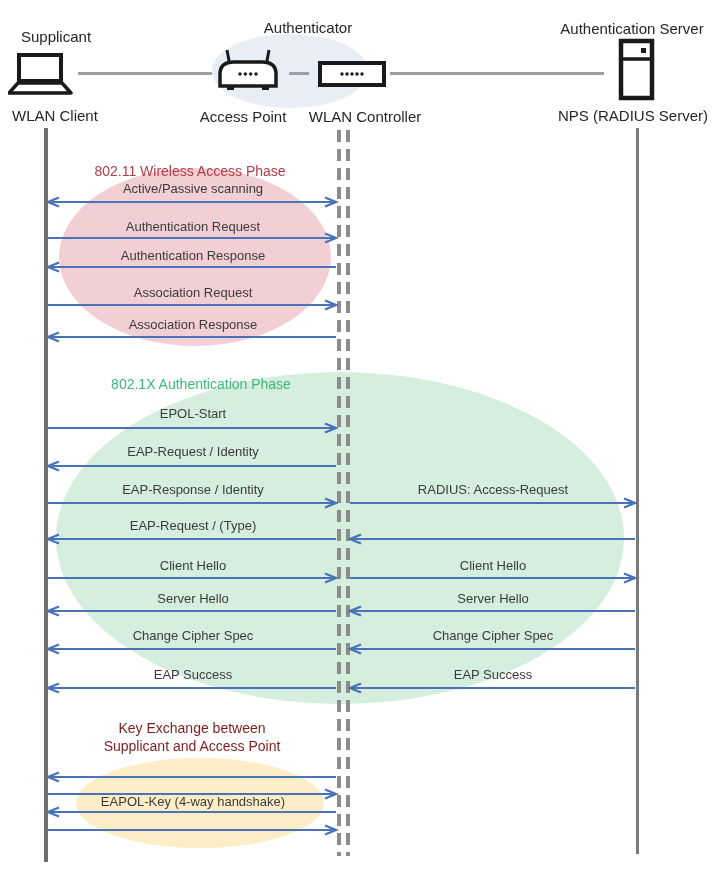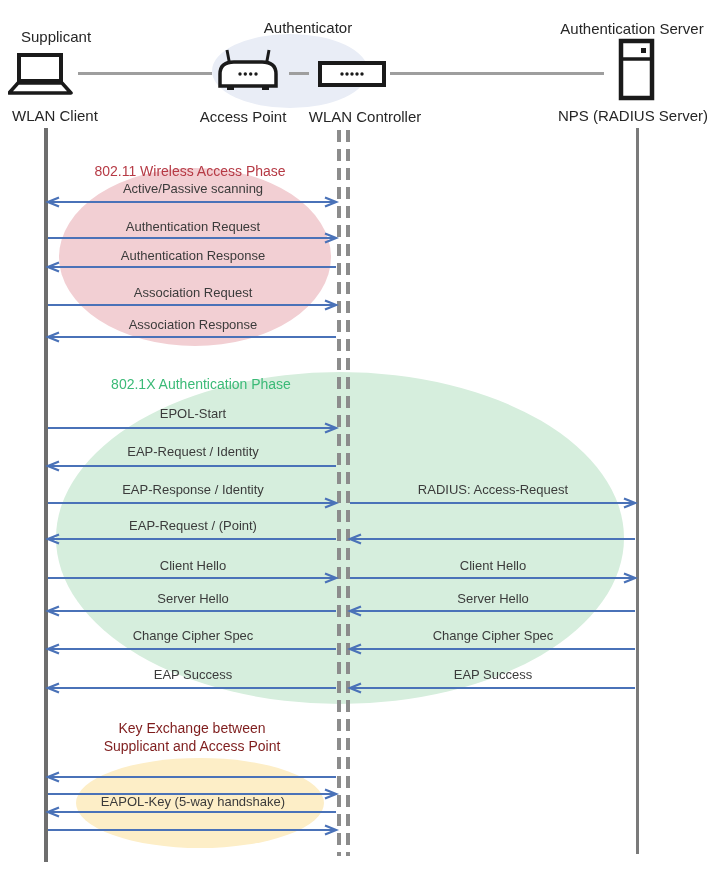--- a/index.html
+++ b/index.html
@@ -148,25 +148,25 @@
   <div id="label-layer">
       <div class="msg-label" style="left: 193px; top: 181px;">Active/Passive scanning</div>
       <div class="msg-label" style="left: 193px; top: 219px;">Authentication Request</div>
       <div class="msg-label" style="left: 193px; top: 248px;">Authentication Response</div>
       <div class="msg-label" style="left: 193px; top: 285px;">Association Request</div>
       <div class="msg-label" style="left: 193px; top: 317px;">Association Response</div>
       <div class="msg-label" style="left: 193px; top: 406px;">EPOL-Start</div>
       <div class="msg-label" style="left: 193px; top: 444px;">EAP-Request / Identity</div>
       <div class="msg-label" style="left: 193px; top: 482px;">EAP-Response / Identity</div>
       <div class="msg-label" style="left: 493px; top: 482px;">RADIUS: Access-Request</div>
-      <div class="msg-label" style="left: 193px; top: 518px;">EAP-Request / (Point)</div>
+      <div class="msg-label" style="left: 193px; top: 518px;">EAP-Request / (Type)</div>
       <div class="msg-label" style="left: 193px; top: 558px;">Client Hello</div>
       <div class="msg-label" style="left: 493px; top: 558px;">Client Hello</div>
       <div class="msg-label" style="left: 193px; top: 591px;">Server Hello</div>
       <div class="msg-label" style="left: 493px; top: 591px;">Server Hello</div>
       <div class="msg-label" style="left: 193px; top: 628px;">Change Cipher Spec</div>
       <div class="msg-label" style="left: 493px; top: 628px;">Change Cipher Spec</div>
       <div class="msg-label" style="left: 193px; top: 667px;">EAP Success</div>
       <div class="msg-label" style="left: 493px; top: 667px;">EAP Success</div>
-      <div class="msg-label" style="left: 193px; top: 794px;">EAPOL-Key (5-way handshake)</div>
+      <div class="msg-label" style="left: 193px; top: 794px;">EAPOL-Key (4-way handshake)</div>
     </div>
 
 </div>
 
 </body></html>

